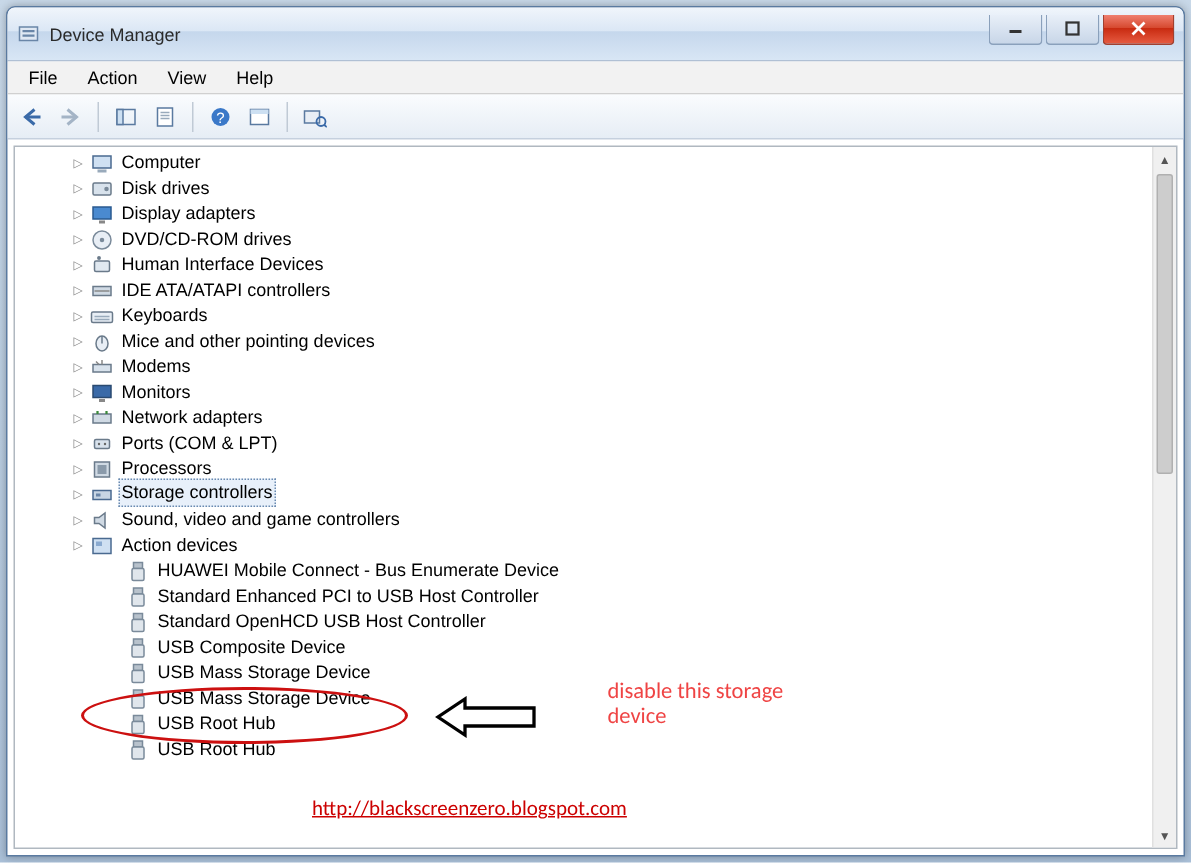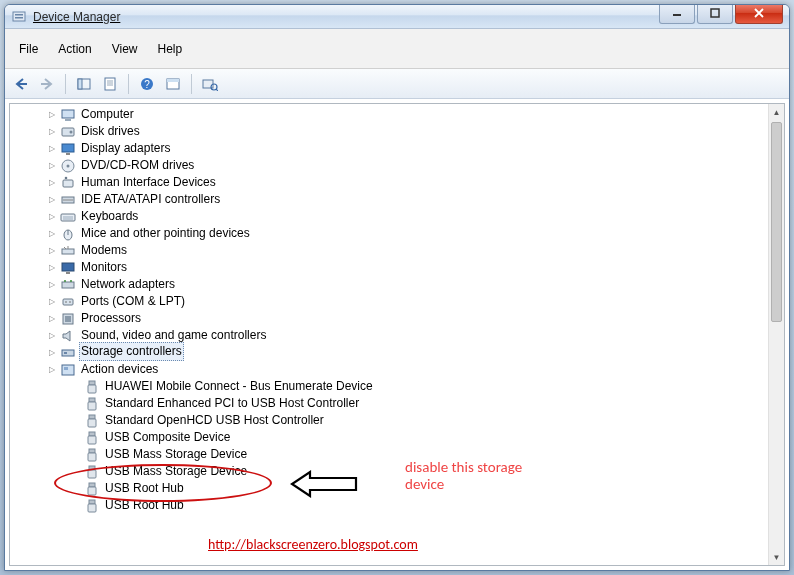--- a/index.html
+++ b/index.html
@@ -17,27 +17,26 @@
     top: 4px; left: 4px; right: 4px; bottom: 4px;
     border: 1px solid #5a7aa0;
     border-radius: 6px 6px 0 0;
     background: #fff;
     box-shadow: 0 0 6px rgba(0,0,0,0.3);
     display: flex;
     flex-direction: column;
     overflow: hidden;
   }
   .titlebar {
-    height: 24px;
+    height: 36px;
     background: linear-gradient(to bottom, #f0f5fb 0%, #dbe7f5 45%, #c5d7ec 46%, #d8e6f5 100%);
     display: flex;
     align-items: center;
     padding: 0 0 0 6px;
     border-bottom: 1px solid #b0c0d4;
-    text-decoration: underline;
   }
   .titlebar .app-icon {
     width: 16px; height: 16px;
     margin-right: 6px;
     display: inline-flex; align-items: center; justify-content: center;
   }
   .titlebar .title { color: #2a2a2a; flex: 1; font-size: 12px; }
   .win-controls { display: flex; height: 20px; margin-top: -6px; }
   .win-btn {
     width: 36px; height: 20px;
@@ -50,21 +49,21 @@
     margin-right: 2px;
   }
   .win-btn.close {
     background: linear-gradient(to bottom, #ef7f6f 0%, #d6492f 45%, #c82a10 46%, #e65a40 100%);
     color: #fff;
     border-color: #a04030;
     width: 48px;
     margin-right: 6px;
   }
   .menubar {
-    height: 40px;
+    height: 22px;
     background: #f2f2f2;
     display: flex; align-items: center;
     padding: 0 4px;
     border-bottom: 1px solid #d0d0d0;
     font-size: 12px;
   }
   .menubar .menu-item { padding: 2px 10px; cursor: default; }
   .toolbar {
     height: 30px;
     background: linear-gradient(to bottom, #fafcfe, #e6edf5);
@@ -408,34 +407,34 @@
               <rect x="3" y="3" width="10" height="10" fill="#d0dae4" stroke="#6a7a8a"></rect>
               <rect x="5" y="5" width="6" height="6" fill="#8a9aaa"></rect>
             </svg>
           </span>
           <span class="tree-label">Processors</span>
         </div>
         <div class="tree-row child">
           <span class="expander closed"></span>
           <span class="dev-icon">
             <svg width="16" height="16" viewBox="0 0 16 16">
-              <path d="M3 6 H6 L10 3 V13 L6 10 H3 Z" fill="#d0dae4" stroke="#6a7a8a"></path>
-            </svg>
-          </span>
-          <span class="tree-label">Sound, video and game controllers</span>
-        </div>
-        <div class="tree-row child">
-          <span class="expander closed"></span>
-          <span class="dev-icon">
-            <svg width="16" height="16" viewBox="0 0 16 16">
               <rect x="2" y="5" width="12" height="6" fill="#c8d6e4" stroke="#4a6a90"></rect>
               <rect x="4" y="7" width="3" height="2" fill="#6a86a8"></rect>
             </svg>
           </span>
           <span class="tree-label selected">Storage controllers</span>
+        </div>
+        <div class="tree-row child">
+          <span class="expander closed"></span>
+          <span class="dev-icon">
+            <svg width="16" height="16" viewBox="0 0 16 16">
+              <path d="M3 6 H6 L10 3 V13 L6 10 H3 Z" fill="#d0dae4" stroke="#6a7a8a"></path>
+            </svg>
+          </span>
+          <span class="tree-label">Sound, video and game controllers</span>
         </div>
         <div class="tree-row child">
           <span class="expander closed"></span>
           <span class="dev-icon">
             <svg width="16" height="16" viewBox="0 0 16 16">
               <rect x="2" y="3" width="12" height="10" fill="#cfe0f2" stroke="#4a6a90"></rect>
               <rect x="4" y="5" width="4" height="3" fill="#8aaad0"></rect>
             </svg>
           </span>
           <span class="tree-label">Action devices</span>

